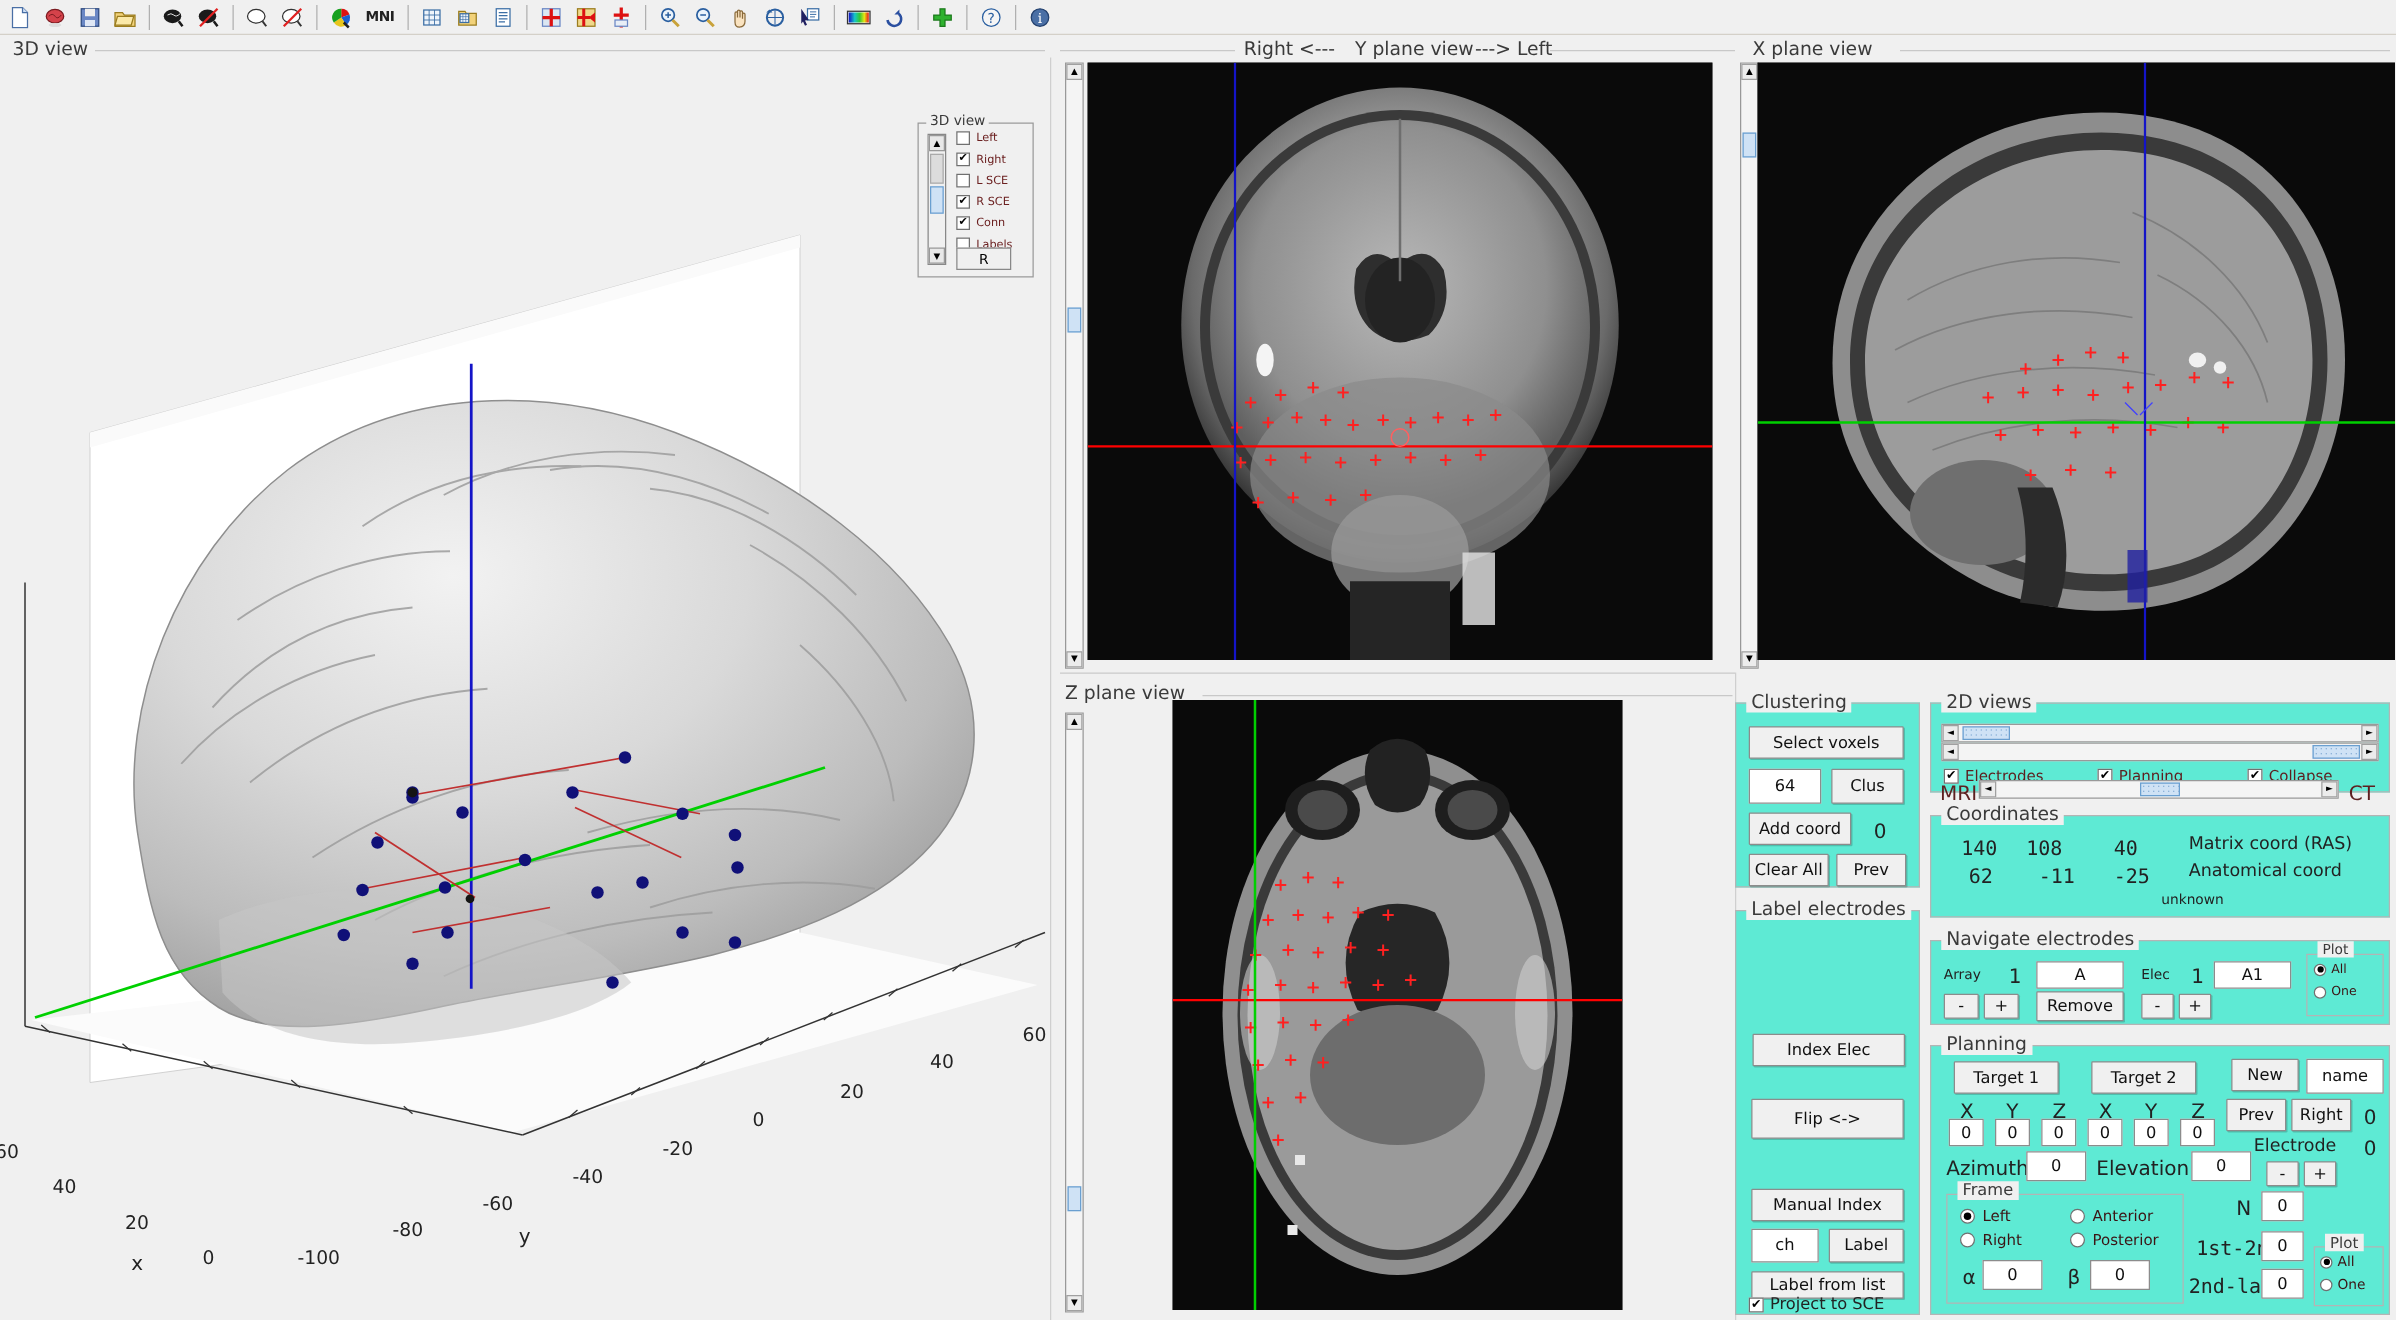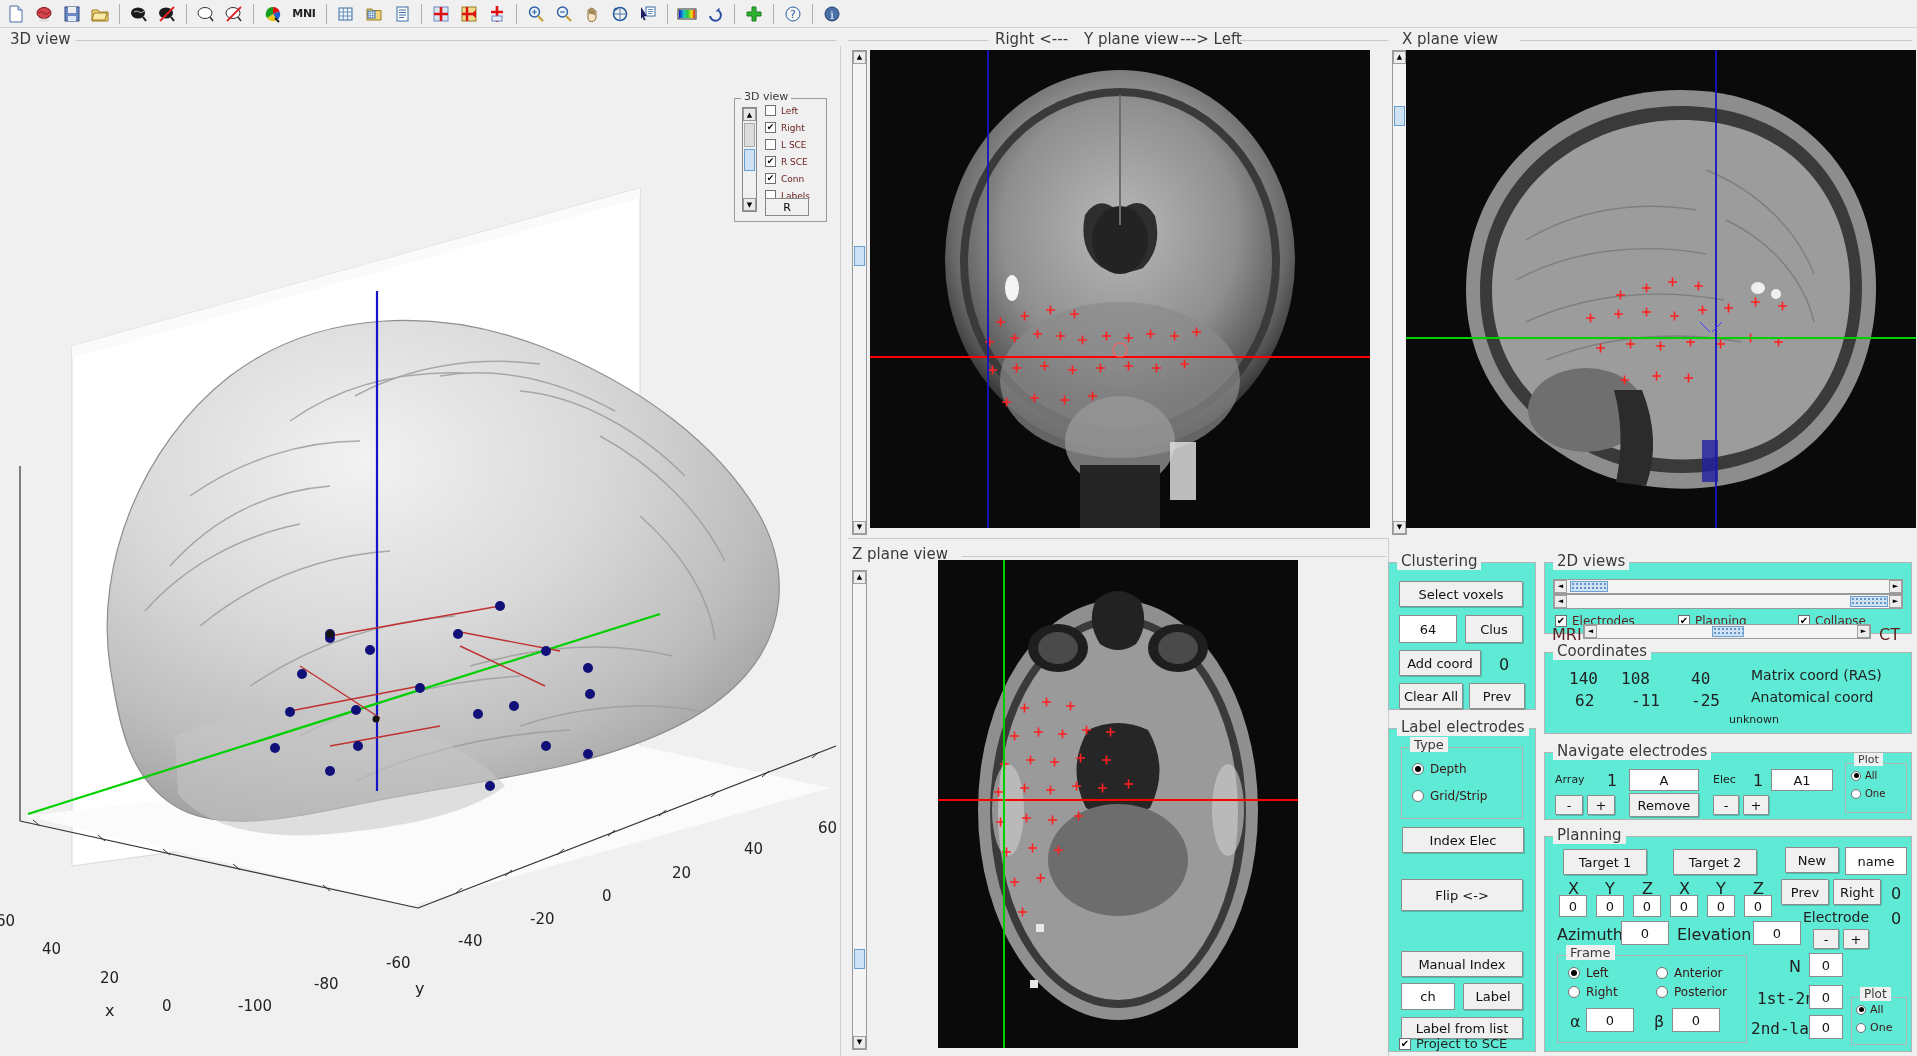--- a/index.html
+++ b/index.html
@@ -746,33 +746,20 @@
     <div class="btn" style="left:76px; top:52px; width:58px; height:28px;">Clus</div>
     <div class="btn" style="left:10px; top:87px; width:82px; height:26px;">Add coord</div>
     <div class="stat" style="left:110px; top:92px;">0</div>
     <div class="btn" style="left:10px; top:120px; width:64px; height:26px;">Clear All</div>
     <div class="btn" style="left:80px; top:120px; width:56px; height:26px;">Prev</div>
   </div>
 
   <div class="gbox" style="left:1388px; top:728px; width:148px; height:324px;">
     <span class="gtitle">Label electrodes</span>
 
-    <div class="gbox" style="left:12px; top:18px; width:122px; height:72px;">
-      <span class="gtitle" style="font-size:13px">Type</span>
-      <div class="rad" style="left:10px; top:14px;">
-        <span class="ro">
-            <span class="dot"></span>
-          </span>
-        <span class="tx">Depth</span>
-      </div>
-      <div class="rad" style="left:10px; top:41px;">
-        <span class="ro"></span>
-        <span class="tx">Grid/Strip</span>
-      </div>
-    </div>
 
     <div class="btn" style="left:13px; top:98px; width:122px; height:26px;">Index Elec</div>
     <div class="btn" style="left:12px; top:150px; width:122px; height:32px;">Flip &lt;-&gt;</div>
     <div class="btn" style="left:12px; top:222px; width:122px; height:26px;">Manual Index</div>
     <div class="tfield" style="left:12px; top:254px; width:54px; height:27px;">ch</div>
     <div class="btn" style="left:74px; top:254px; width:60px; height:27px;">Label</div>
     <div class="btn" style="left:12px; top:288px; width:122px; height:22px;">Label from list</div>
   </div>
   <div class="chk" style="left:1399px; top:1036px;">
     <span class="bx">✔</span>

